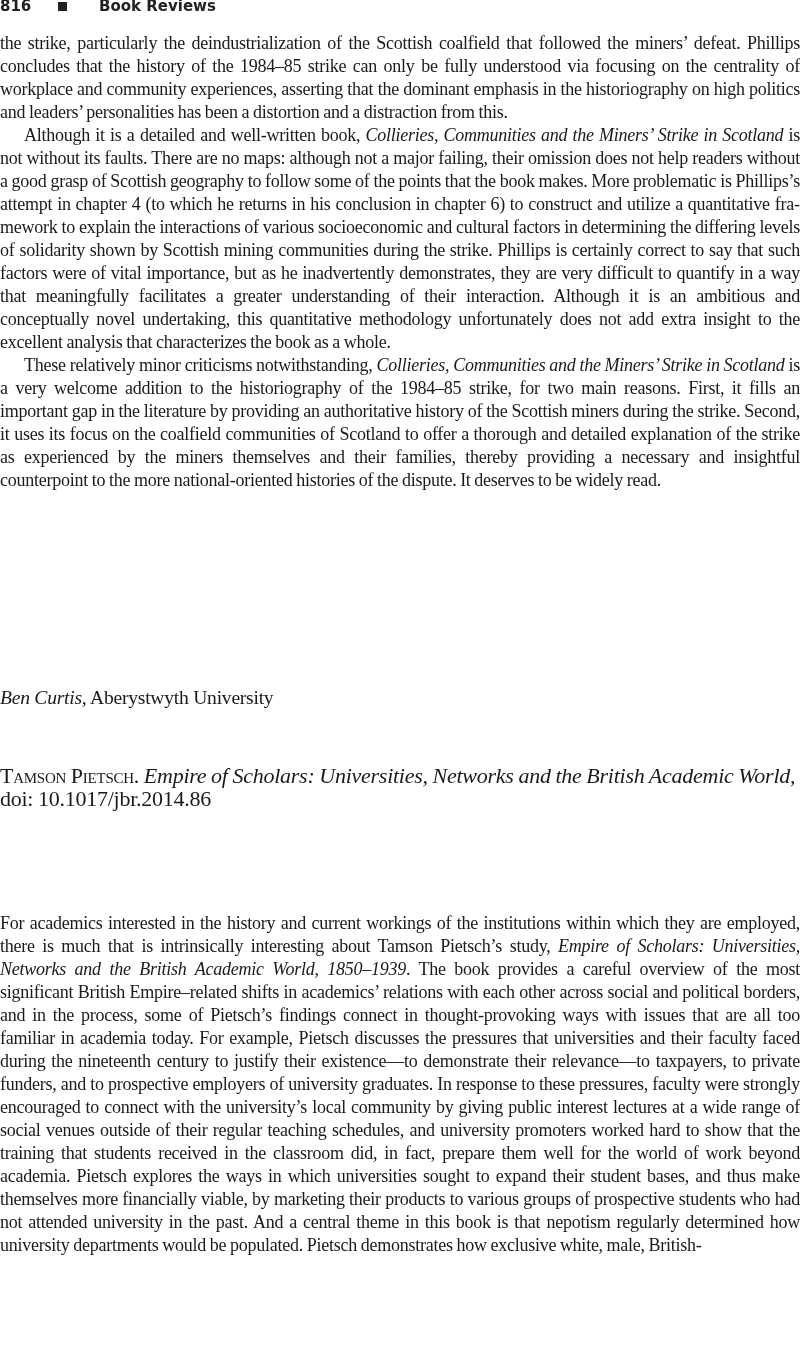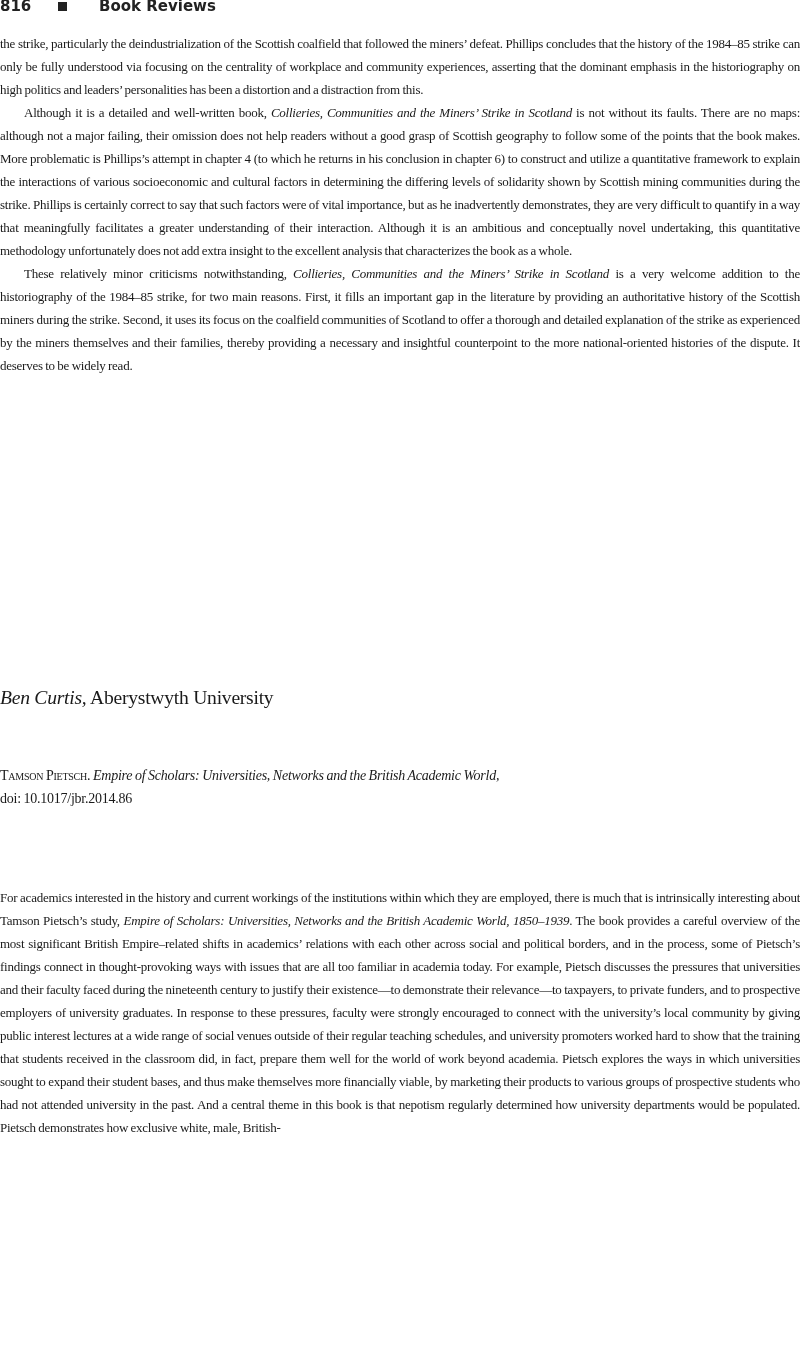--- a/index.html
+++ b/index.html
@@ -11,31 +11,31 @@
     .running-head {
       position: absolute; left: 0; top: -4px; height: 20px;
       font-family: "DejaVu Sans", "Liberation Sans", sans-serif;
       font-weight: bold; font-size: 15px; color: #222;
       display: flex; align-items: center; white-space: nowrap;
     }
     .running-head .page-no { width: 58px; }
     .running-head .square { display: inline-block; width: 9px; height: 9px; background: #222; margin-right: 32px; }
     .body-text {
       position: absolute; left: 0; width: 800px;
-      font-size: 13px; line-height: 23px;
+      font-size: 18px; line-height: 23px;
       text-align: justify; text-align-last: left;
       letter-spacing: -0.25px; word-spacing: -0.5px;
     }
     .para { margin: 0; text-indent: 0; }
     .para.indent { text-indent: 24px; }
     em, .it { font-style: italic; }
     .sig { position: absolute; left: 0; top: 686px; font-size: 19.6px; line-height: 23px; white-space: nowrap; letter-spacing: -0.25px; text-align: right; }
     .citation {
       position: absolute; left: 0; top: 764px; width: 800px;
-      font-size: 14px; line-height: 23px; letter-spacing: -0.25px; word-spacing: -0.5px;
+      font-size: 22px; line-height: 23px; letter-spacing: -0.25px; word-spacing: -0.5px;
     }
     .citation .line { display: block; white-space: nowrap; }
     .smallcaps { font-variant: small-caps; }
   </style>
 </head>
 <body>
 
 <div class="running-head">
   <span class="page-no">816</span>
   <span class="square"></span>
@@ -52,15 +52,15 @@
   <span class="it">Ben Curtis,</span><span> Aberystwyth University</span>
 </div>
 
 <div class="citation">
   <span class="line">
     <span class="smallcaps">Tamson Pietsch</span>. <span class="it">Empire of Scholars: Universities, Networks and the British Academic World,</span>
   </span>
   <span class="line">doi: 10.1017/jbr.2014.86</span>
 </div>
 
-<div class="body-text" id="review2-body" style="top:886px;">
+<div class="body-text" id="review2-body" style="top:912px;">
     <p class="para"><span>For academics interested in the history and current workings of the institutions within which they are employed, there is much that is intrinsically interesting about Tamson Pietsch’s study, </span><em>Empire of Scholars: Universities, Networks and the British Academic World, 1850–1939</em><span>. The book provides a careful overview of the most significant British Empire–related shifts in academics’ relations with each other across social and political borders, and in the process, some of Pietsch’s findings connect in thought-provoking ways with issues that are all too familiar in academia today. For example, Pietsch discusses the pressures that universities and their faculty faced during the nineteenth century to justify their existence—to demonstrate their rel­evance—to taxpayers, to private funders, and to prospective employers of university graduates. In response to these pressures, faculty were strongly encouraged to connect with the univer­sity’s local community by giving public interest lectures at a wide range of social venues outside of their regular teaching schedules, and university promoters worked hard to show that the training that students received in the classroom did, in fact, prepare them well for the world of work beyond academia. Pietsch explores the ways in which universities sought to expand their student bases, and thus make themselves more financially viable, by marketing their products to various groups of prospective students who had not attended university in the past. And a central theme in this book is that nepotism regularly determined how university departments would be populated. Pietsch demonstrates how exclusive white, male, British-</span></p>
   </div>
 
 </body></html>

